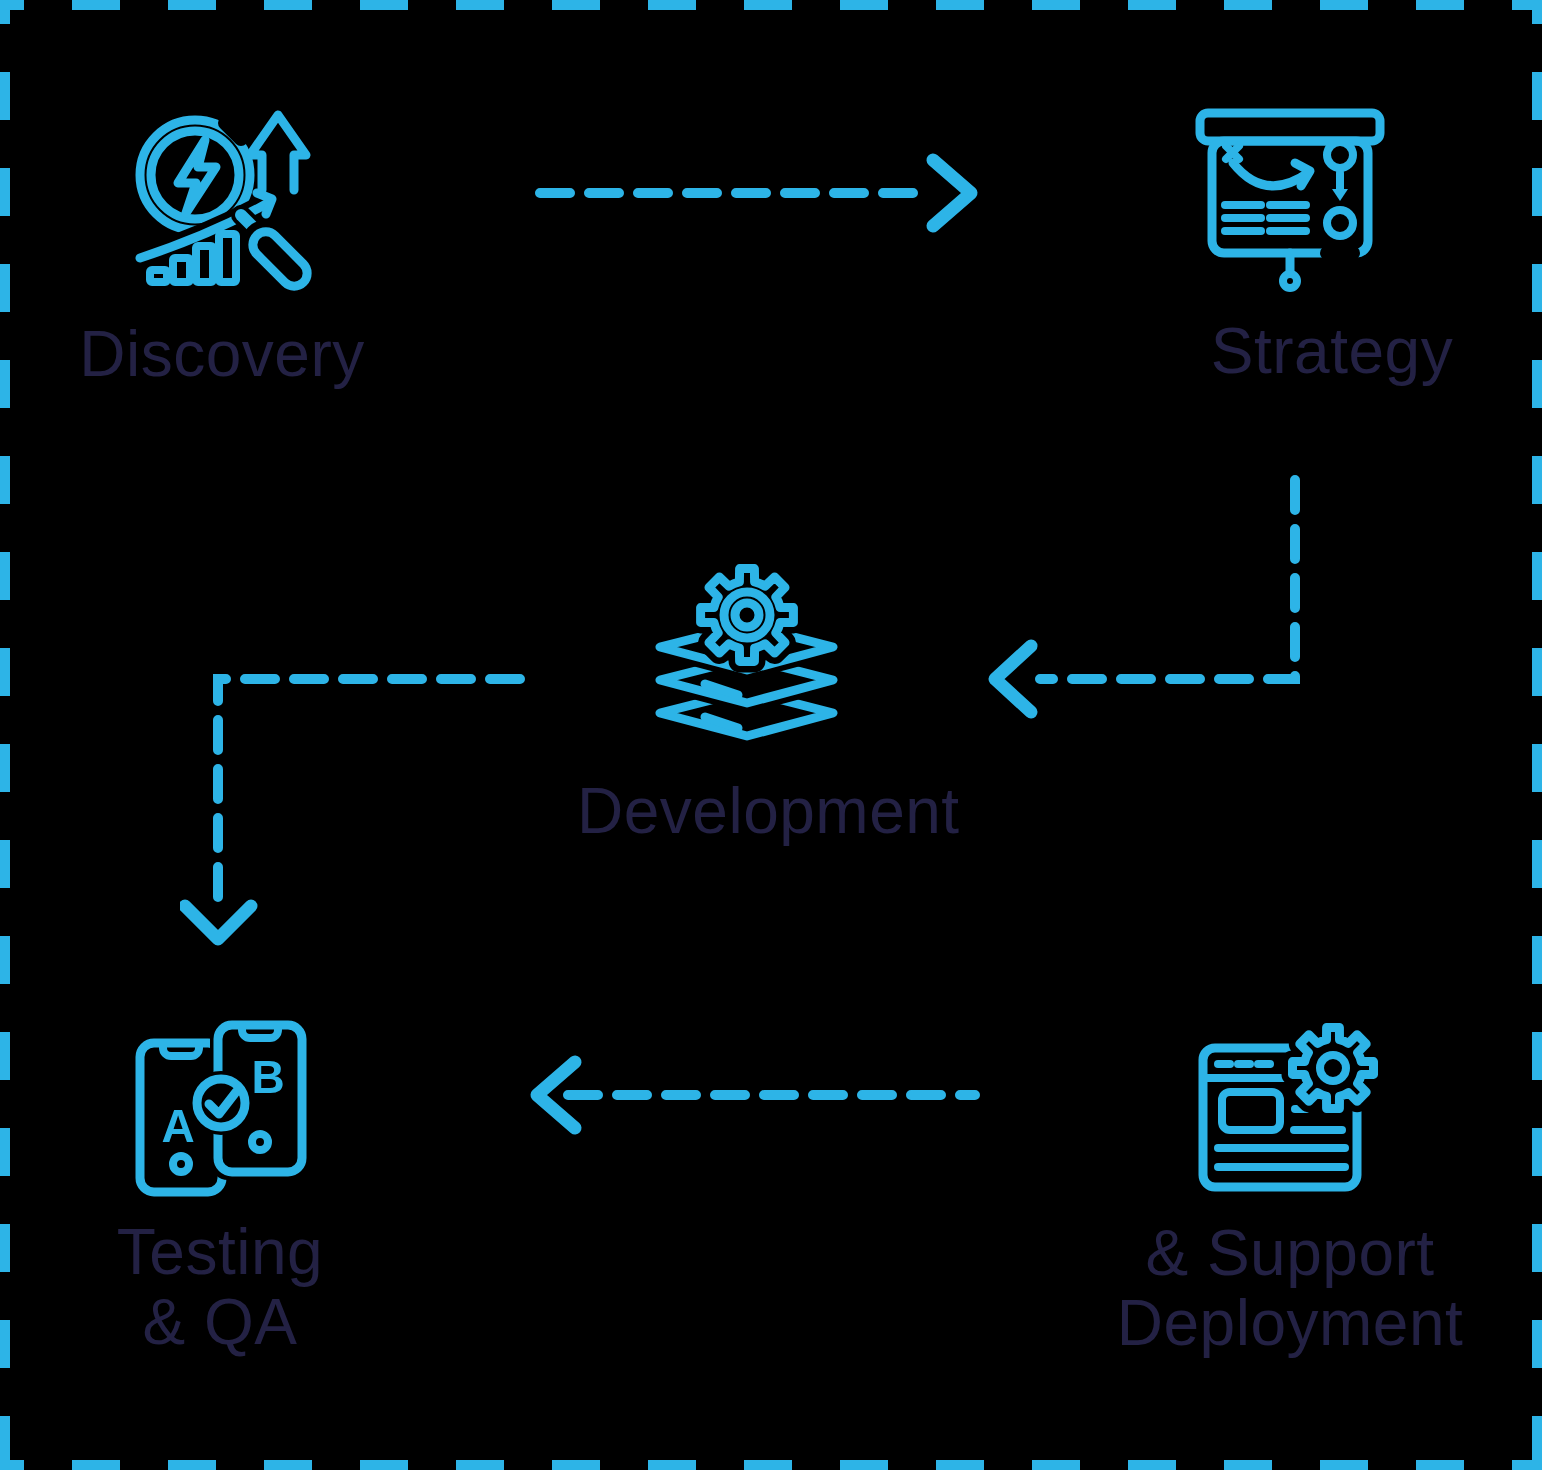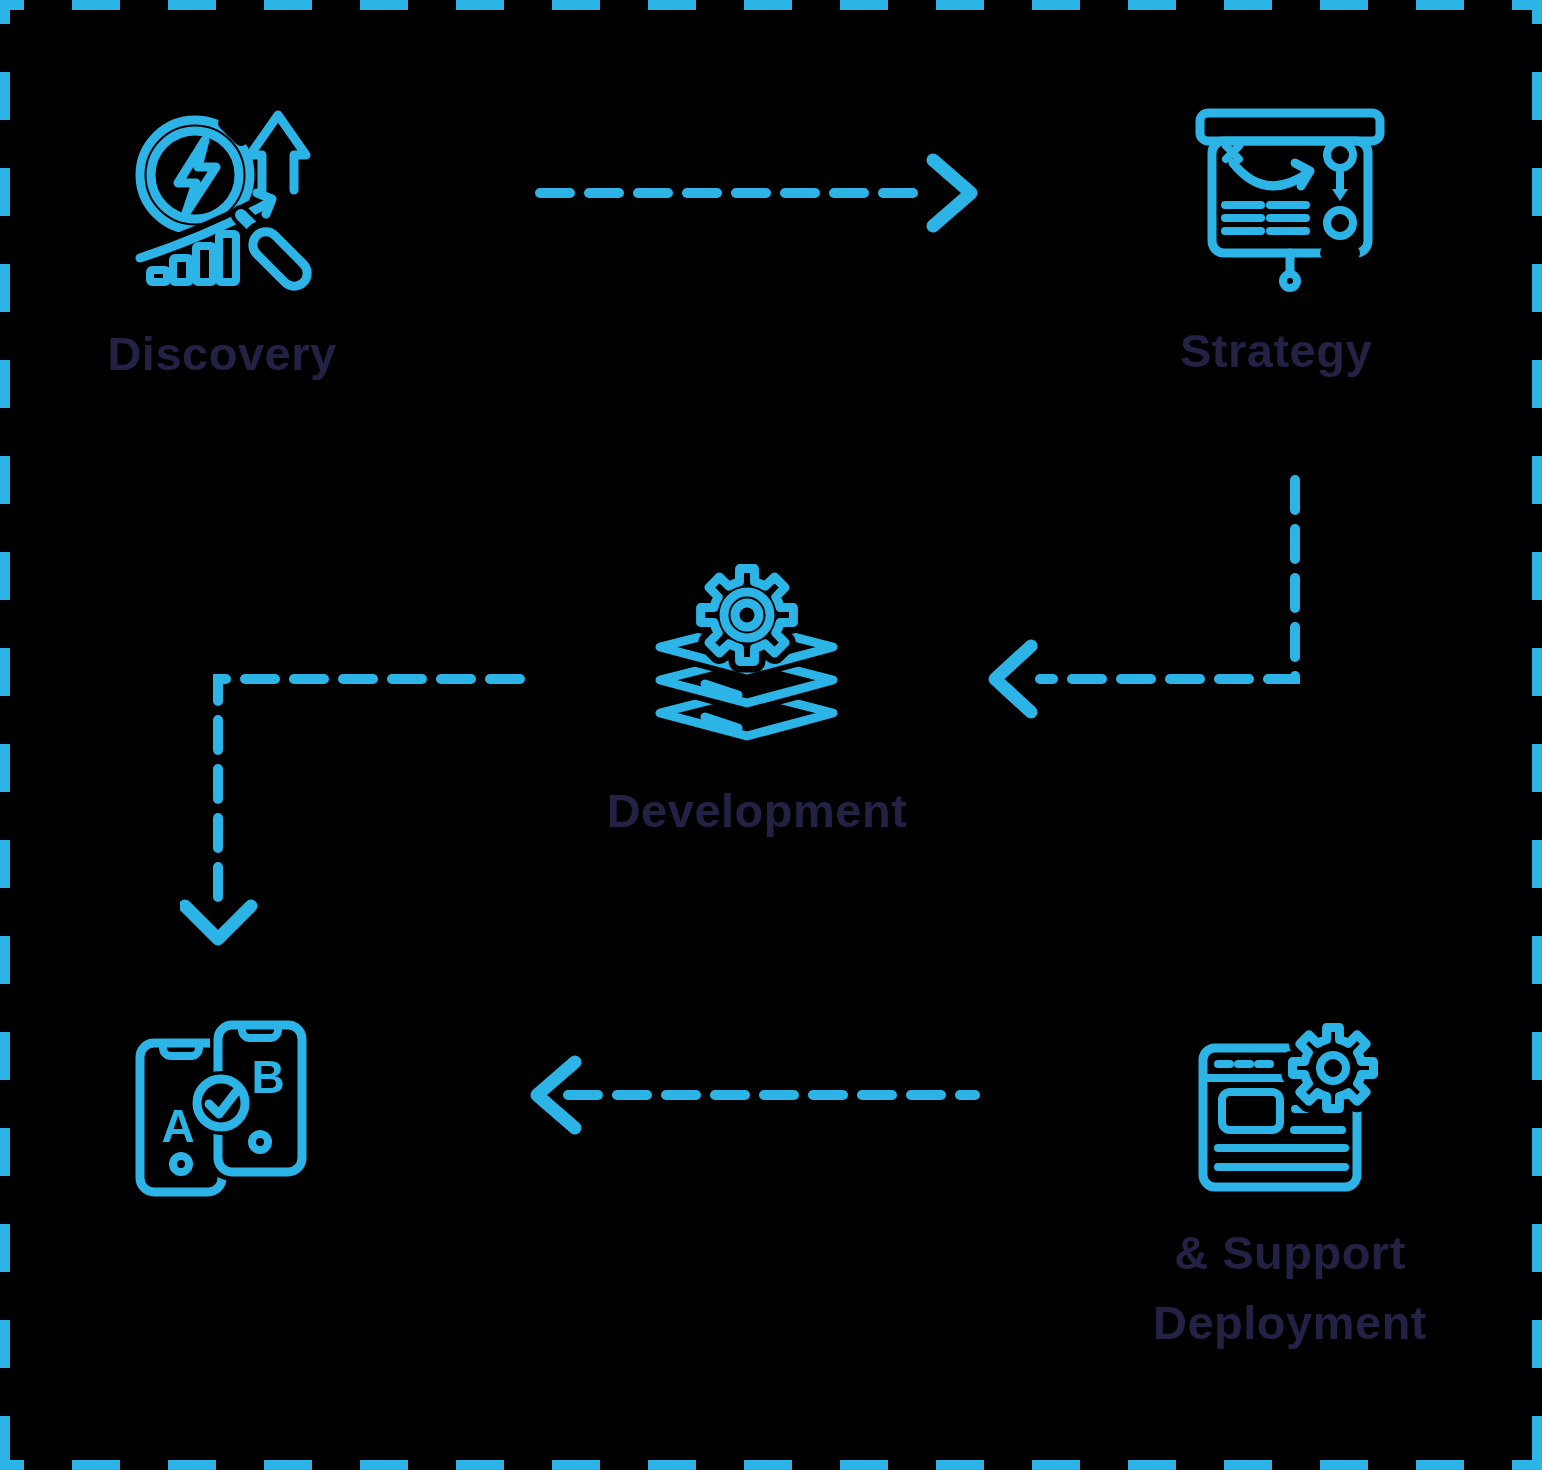--- a/index.html
+++ b/index.html
@@ -26,21 +26,21 @@
     stroke:currentColor;fill:none;stroke-width:9;stroke-linecap:round;stroke-linejoin:round;}
   .icon .w8{stroke-width:8}.icon .w12{stroke-width:12}
   .icon .w14{stroke-width:14}.icon .w20{stroke-width:20}.icon .w22{stroke-width:22}.icon .w24{stroke-width:24}
   .icon .blk{stroke:#000}
   .icon .bfill{fill:#000}
   .icon .nostroke{stroke:none}
   .icon .cfill{fill:currentColor;stroke:none}
   .icon .ltr{fill:currentColor;stroke:none;font:700 46px "Liberation Sans",sans-serif;}
   
   .label{position:absolute;width:360px;text-align:center;color:var(--ink);
-         font-weight:700;font-size:47px;line-height:70px;letter-spacing:.5px;}
+         font-weight:400;font-size:64px;line-height:70px;letter-spacing:.5px;}
   
   .arrow{position:absolute;color:var(--accent);}
   .dash{stroke:currentColor;stroke-width:10;stroke-dasharray:30 19;stroke-linecap:round;fill:none;}
   .chev{stroke:currentColor;stroke-width:13;stroke-linecap:round;stroke-linejoin:round;fill:none;}
 </style>
 </head>
 <body>
 
 <div class="canvas">
 
@@ -137,26 +137,30 @@
     <line class="w8" x1="28" y1="147" x2="155" y2="147"></line>
     <path class="blk bfill w22" d="M136.5 19.7L136.6 7.5L149.4 7.5L149.5 19.7A29 29 0 0 1 158.4 23.4L158.4 23.4L167.1 14.8L176.2 23.9L167.6 32.6A29 29 0 0 1 171.3 41.5L171.3 41.5L183.5 41.6L183.5 54.4L171.3 54.5A29 29 0 0 1 167.6 63.4L167.6 63.4L176.2 72.1L167.1 81.2L158.4 72.6A29 29 0 0 1 149.5 76.3L149.5 76.3L149.4 88.5L136.6 88.5L136.5 76.3A29 29 0 0 1 127.6 72.6L127.6 72.6L118.9 81.2L109.8 72.1L118.4 63.4A29 29 0 0 1 114.7 54.5L114.7 54.5L102.5 54.4L102.5 41.6L114.7 41.5A29 29 0 0 1 118.4 32.6L118.4 32.6L109.8 23.9L118.9 14.8L127.6 23.4A29 29 0 0 1 136.5 19.7Z"></path>
     <path d="M136.5 19.7L136.6 7.5L149.4 7.5L149.5 19.7A29 29 0 0 1 158.4 23.4L158.4 23.4L167.1 14.8L176.2 23.9L167.6 32.6A29 29 0 0 1 171.3 41.5L171.3 41.5L183.5 41.6L183.5 54.4L171.3 54.5A29 29 0 0 1 167.6 63.4L167.6 63.4L176.2 72.1L167.1 81.2L158.4 72.6A29 29 0 0 1 149.5 76.3L149.5 76.3L149.4 88.5L136.6 88.5L136.5 76.3A29 29 0 0 1 127.6 72.6L127.6 72.6L118.9 81.2L109.8 72.1L118.4 63.4A29 29 0 0 1 114.7 54.5L114.7 54.5L102.5 54.4L102.5 41.6L114.7 41.5A29 29 0 0 1 118.4 32.6L118.4 32.6L109.8 23.9L118.9 14.8L127.6 23.4A29 29 0 0 1 136.5 19.7Z"></path>
     <circle class="w8" cx="143" cy="48" r="13"></circle>
   </svg>
 
   <div class="label" style="left:42px;top:319px">
     <div>Discovery</div>
     <div></div>
   </div>
-  <div class="label" style="left:1096px;top:316px">
+  <div class="label" style="left:1152px;top:316px">
     <div>Strategy</div>
   </div>
   <div class="label" style="left:577px;top:776px">
     <div>Development</div>
     <div></div>
+  </div>
+  <div class="label" style="left:40px;top:1217px">
+    <div>Testing</div>
+    <div>&amp; QA</div>
   </div>
   <div class="label" style="left:1110px;top:1218px">
     <div>&amp; Support</div>
     <div>Deployment</div>
   </div>
 
   <svg class="arrow" style="left:530px;top:150px" width="470" height="90" viewBox="0 0 470 90">
     <line class="dash" x1="10" y1="43" x2="395" y2="43"></line>
     <polyline class="chev" points="403,10 441,43 403,76"></polyline>
   </svg>

